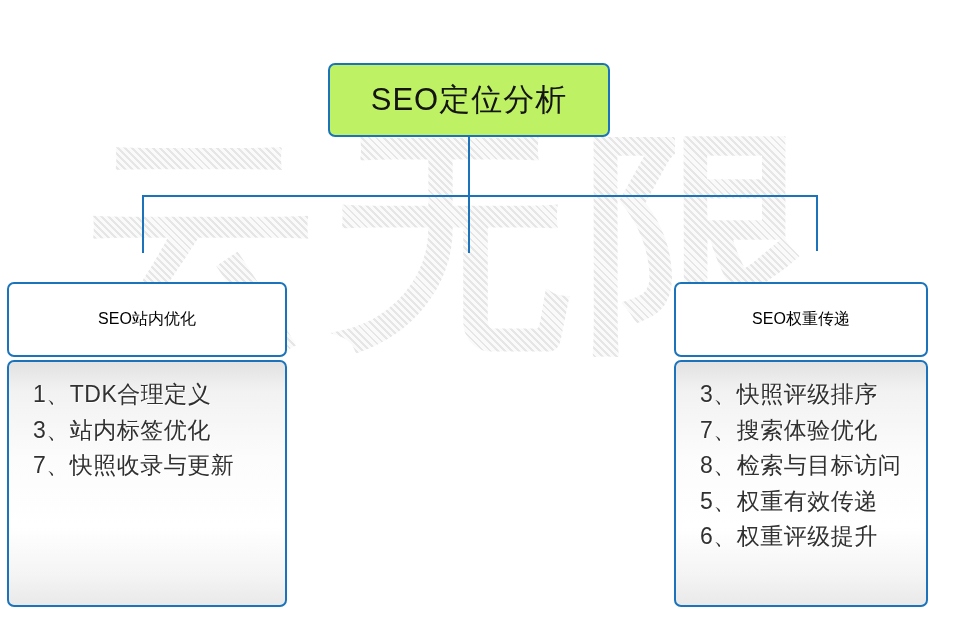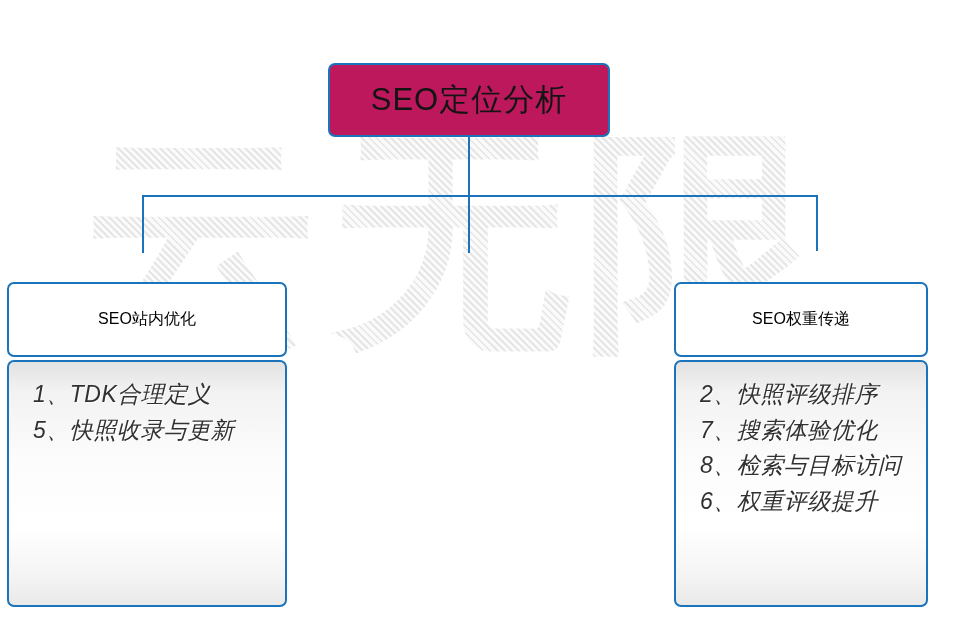--- a/index.html
+++ b/index.html
@@ -24,21 +24,21 @@
   .line.v{width:2px;}
   .line.h{height:2px;}
   .ln-root{left:468px;top:137px;height:59px;}
   .ln-h{left:142px;top:195px;width:676px;}
   .ln-left{left:142px;top:195px;height:58px;}
   .ln-mid{left:468px;top:195px;height:58px;}
   .ln-right{left:816px;top:195px;height:56px;}
 
   
   .box{
-    position:absolute;z-index:2;background:#be185d;
+    position:absolute;z-index:2;background:#bef264;
     border:2px solid #1b74bb;border-radius:7px;
     display:flex;align-items:center;justify-content:center;
     box-sizing:border-box;
   }
   .top-box{left:328px;top:63px;width:282px;height:74px;}
   .box .box-title{
     font-size:31px;color:#141414;letter-spacing:1px;white-space:nowrap;
   }
 
   .column{position:absolute;top:240px;z-index:2;margin-top:42px;}
@@ -50,21 +50,20 @@
     position:relative;width:100%;height:75px;background:#ffffff;
     border:2px solid #1b74bb;border-radius:7px;
     display:flex;align-items:center;justify-content:center;
     box-sizing:border-box;
   }
   .col-panel{
     position:relative;width:100%;height:247px;margin-top:3px;
     border:2px solid #1b74bb;border-radius:7px;box-sizing:border-box;
     background:linear-gradient(180deg,#e2e2e2 0%,#f2f2f2 12%,#fcfcfc 40%,#ffffff 68%,#f4f4f4 88%,#e9e9e9 100%);
     overflow:hidden;
-    font-style:italic;
   }
   .col-panel ul{
     list-style:none;margin:0;padding:15px 8px 0 24px;
   }
   .col-panel li{
     font-size:23px;line-height:35.5px;color:#313131;white-space:nowrap;
     text-shadow:1px 1px 0 rgba(255,255,255,0.9);
     letter-spacing:0.5px;
   }
 </style>
@@ -85,33 +84,35 @@
     <span class="box-title">SEO定位分析</span>
   </div>
 
   <div class="column col-1">
     <div class="col-header">
       <span class="box-title">SEO站内优化</span>
     </div>
     <div class="col-panel">
       <ul>
         <li>1、TDK合理定义</li>
-        <li>5、快照收录与更新</li>
+        <li>3、站内标签优化</li>
+        <li>7、快照收录与更新</li>
       </ul>
     </div>
   </div>
 
 
   <div class="column col-3">
     <div class="col-header">
       <span class="box-title">SEO权重传递</span>
     </div>
     <div class="col-panel">
       <ul>
-        <li>2、快照评级排序</li>
+        <li>3、快照评级排序</li>
         <li>7、搜索体验优化</li>
         <li>8、检索与目标访问</li>
+        <li>5、权重有效传递</li>
         <li>6、权重评级提升</li>
       </ul>
     </div>
   </div>
 
 </div>
 
 </body></html>

